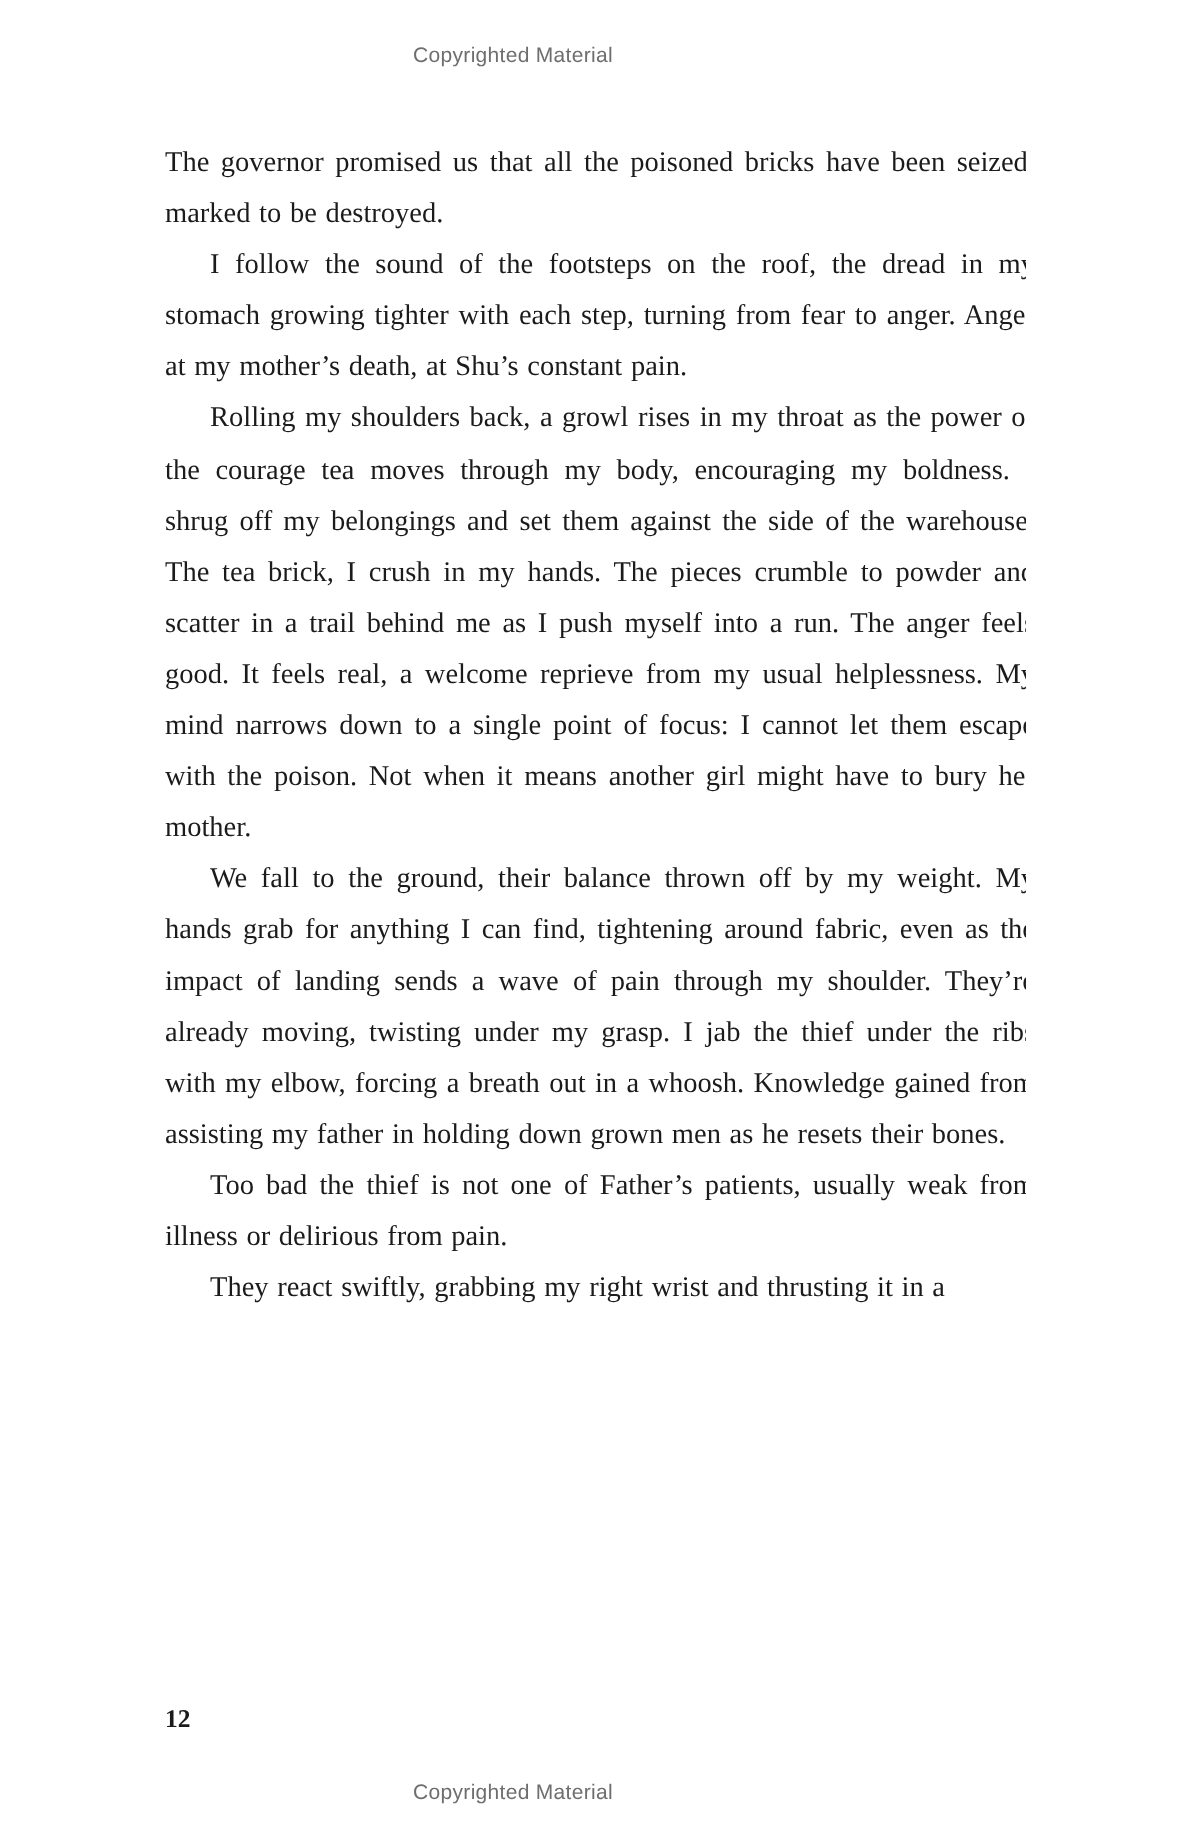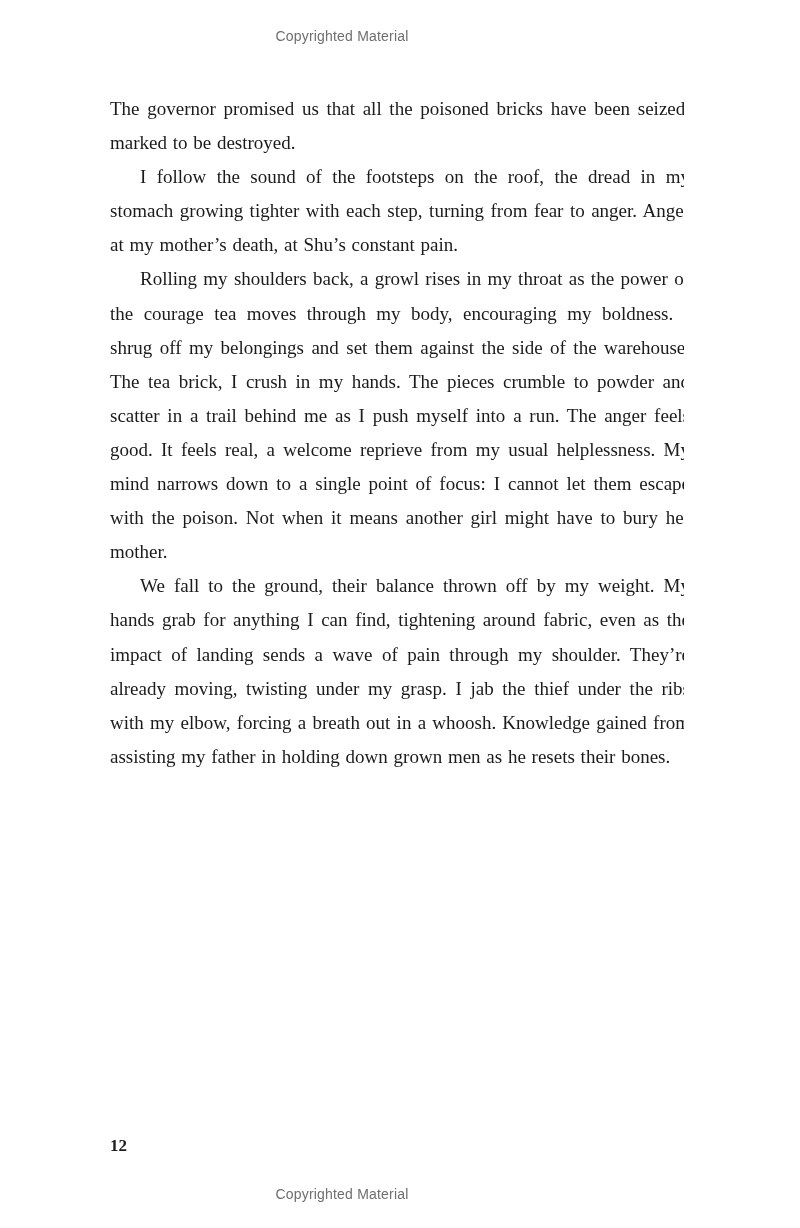--- a/index.html
+++ b/index.html
@@ -61,18 +61,20 @@
 <body>
 
 <div class="page">
   <div class="copyright-notice top">Copyrighted Material</div>
 
   <div class="page-body">
       <p class="para">The governor promised us that all the poisoned bricks have been seized, marked to be destroyed.</p>
       <p class="para indent">I follow the sound of the footsteps on the roof, the dread in my stomach growing tighter with each step, turning from fear to anger. Anger at my mother’s death, at Shu’s constant pain.</p>
       <p class="para indent">Rolling my shoulders back, a growl rises in my throat as the power of the courage tea moves through my body, encouraging my boldness. I shrug off my belongings and set them against the side of the warehouse. The tea brick, I crush in my hands. The pieces crumble to powder and scatter in a trail behind me as I push myself into a run. The anger feels good. It feels real, a welcome reprieve from my usual helplessness. My mind narrows down to a single point of focus: I cannot let them escape with the poison. Not when it means another girl might have to bury her mother.</p>
       <p class="para indent">We fall to the ground, their balance thrown off by my weight. My hands grab for anything I can find, tightening around fabric, even as the impact of landing sends a wave of pain through my shoulder. They’re already moving, twisting under my grasp. I jab the thief under the ribs with my elbow, forcing a breath out in a whoosh. Knowledge gained from assisting my father in holding down grown men as he resets their bones.</p>
+      <p class="para indent">Too bad the thief is not one of Father’s patients, usually weak from illness or delirious from pain.</p>
+      <p class="para indent">They react swiftly, grabbing my right wrist and thrusting it in a</p>
     </div>
 
   <div class="page-number">12</div>
 
   <div class="copyright-notice bottom">Copyrighted Material</div>
 </div>
 
 </body></html>

